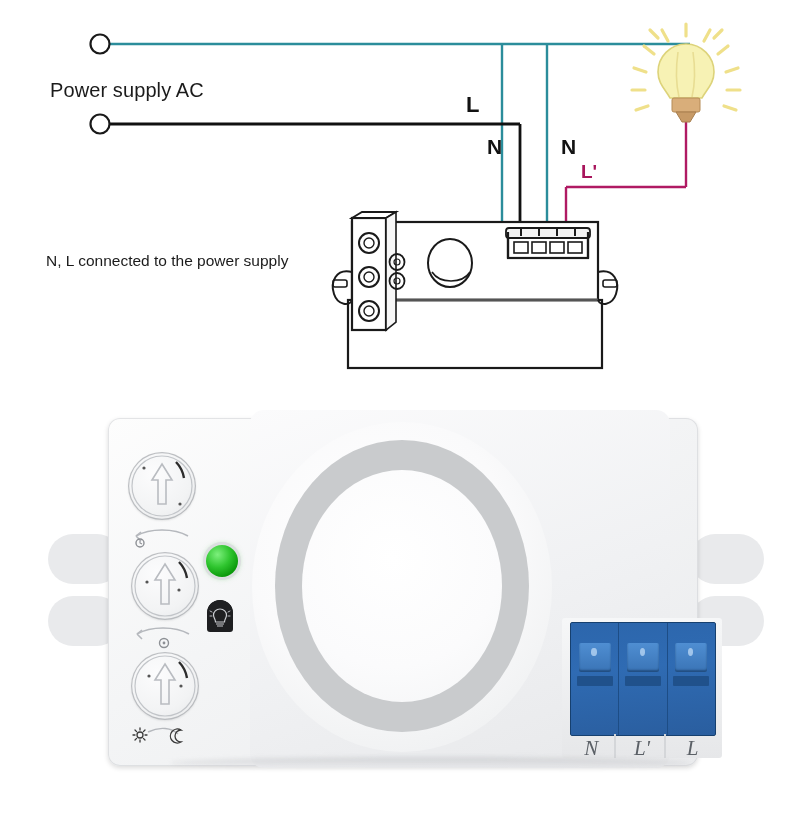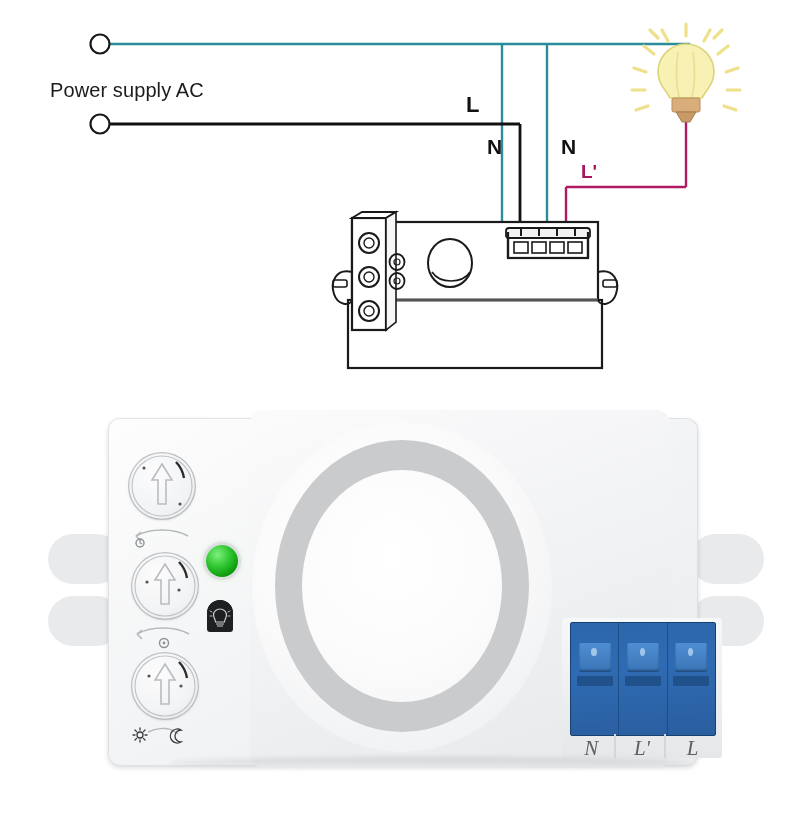--- a/index.html
+++ b/index.html
@@ -346,20 +346,21 @@
         </g>
         <path d="M508 232 L 508 258" stroke-width="2.2"></path>
         <path d="M588 232 L 588 258" stroke-width="2.2"></path>
       </g>
 
     </svg>
 
     <div class="diag-label lbl-power">Power supply AC</div>
 
     <div class="diag-label lbl-notes">
+      <div>N, L connected to the power supply</div>
     </div>
 
     <div class="wire-tag tag-L">L</div>
     <div class="wire-tag tag-N1">N</div>
     <div class="wire-tag tag-N2">N</div>
     <div class="wire-tag tag-Lp">L'</div>
   </div>
 
   <div class="photo-area"></div>
 

